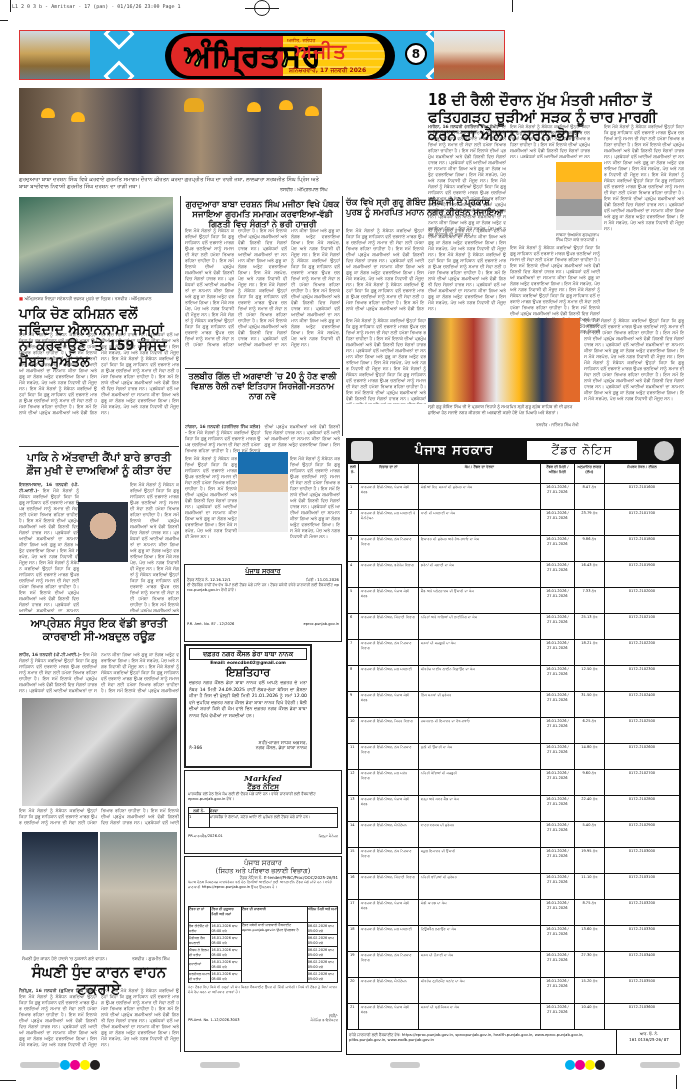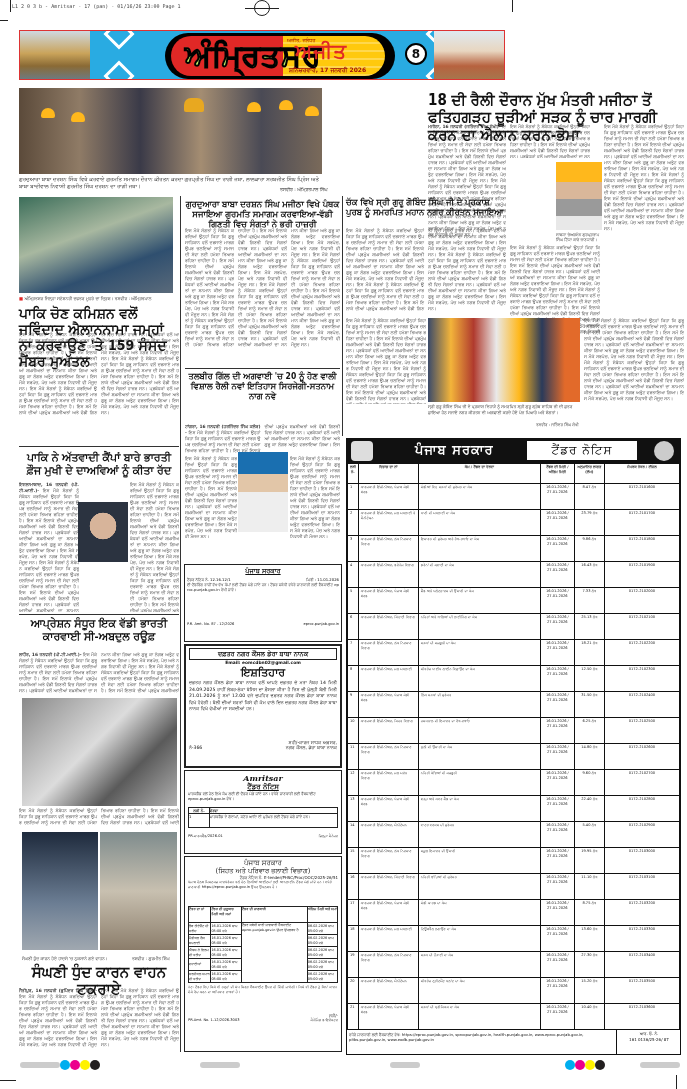--- a/index.html
+++ b/index.html
@@ -136,34 +136,34 @@
     <span>ਟੈਂਡਰ ਨੋਟਿਸ ਨੰ. 12.16.12/1</span>
     <span>ਮਿਤੀ : 11.01.2026</span>
   </div>
   <div class="body-text" style="font-size:3.8px;line-height:5px;height:40px;color:#222">ਈ-ਟੈਂਡਰਿੰਗ ਰਾਹੀਂ ਵੱਖ-ਵੱਖ ਕੰਮਾਂ ਲਈ ਟੈਂਡਰ ਮੰਗੇ ਜਾਂਦੇ ਹਨ। ਟੈਂਡਰ ਸਬੰਧੀ ਵਧੇਰੇ ਜਾਣਕਾਰੀ ਲਈ ਵੈੱਬਸਾਈਟ eproc.punjab.gov.in ਵੇਖੀ ਜਾਵੇ।</div>
   <div style="display:flex;justify-content:space-between;font-size:3.6px">
     <span>P.R. Amt. No. 87 - 12/2026</span>
     <span>eproc.punjab.gov.in</span>
   </div>
 </div>
 
-<div class="abs box" style="left:184px;top:644px;width:158px;height:124px;padding:2px 3px;border-width:2px">
+<div class="abs box" style="left:184px;top:644px;width:128px;height:124px;padding:2px 3px;border-width:2px">
   <div style="text-align:center;font-size:6.5px;font-weight:bold;border:1px solid #222;padding:1px">ਦਫ਼ਤਰ ਨਗਰ ਕੌਂਸਲ ਡੇਰਾ ਬਾਬਾ ਨਾਨਕ</div>
   <div style="text-align:center;font-size:4.4px;font-weight:bold">Email: eomcdbn02@gmail.com</div>
   <div style="text-align:center;font-size:11px;font-weight:bold;margin:1px 0">ਇਸ਼ਤਿਹਾਰ</div>
   <div style="font-size:4.6px;line-height:6.6px;text-align:justify;height:60px;overflow:hidden">ਦਫ਼ਤਰ ਨਗਰ ਕੌਂਸਲ ਡੇਰਾ ਬਾਬਾ ਨਾਨਕ ਵਲੋਂ ਆਪਣੇ ਦਫ਼ਤਰ ਦੇ ਮਤਾ ਨੰਬਰ 14 ਮਿਤੀ 24.09.2025 ਰਾਹੀਂ ਲੇਬਰ-ਠੇਕਾ ਬੇਸਿਸ ਦਾ ਫ਼ੈਸਲਾ ਕੀਤਾ ਹੈ ਜਿਸ ਦੀ ਖੁੱਲ੍ਹੀ ਬੋਲੀ ਮਿਤੀ 21.01.2026 ਨੂੰ ਸਮਾਂ 12.00 ਵਜੇ ਦੁਪਹਿਰ ਦਫ਼ਤਰ ਨਗਰ ਕੌਂਸਲ ਡੇਰਾ ਬਾਬਾ ਨਾਨਕ ਵਿਖੇ ਹੋਵੇਗੀ। ਬੋਲੀ ਦੀਆਂ ਸ਼ਰਤਾਂ ਕਿਸੇ ਵੀ ਕੰਮ ਵਾਲੇ ਦਿਨ ਦਫ਼ਤਰ ਨਗਰ ਕੌਂਸਲ ਡੇਰਾ ਬਾਬਾ ਨਾਨਕ ਵਿਖੇ ਵੇਖੀਆਂ ਜਾ ਸਕਦੀਆਂ ਹਨ।</div>
   <div style="text-align:right;font-size:4.6px">ਸਹੀ/-ਕਾਰਜ ਸਾਧਕ ਅਫ਼ਸਰ,</div>
   <div style="display:flex;justify-content:space-between;font-size:4.6px">
     <span>ਨੰ-366</span>
     <span>ਨਗਰ ਕੌਂਸਲ, ਡੇਰਾ ਬਾਬਾ ਨਾਨਕ</span>
   </div>
 </div>
 
 <div class="abs box" style="left:184px;top:770px;width:158px;height:84px;padding:2px 3px">
-  <div style="text-align:center;font-size:8px;font-style:italic;font-family:'DejaVu Serif',serif;font-weight:bold">Amritsar</div>
+  <div style="text-align:center;font-size:8px;font-style:italic;font-family:'DejaVu Serif',serif;font-weight:bold">Markfed</div>
   <div style="text-align:center;font-size:7px;font-weight:bold;text-decoration:underline">ਟੈਂਡਰ ਨੋਟਿਸ</div>
   <div style="font-size:3.8px;line-height:5px;height:16px;overflow:hidden">ਮਾਰਕਫੈੱਡ ਵਲੋਂ ਹੇਠ ਲਿਖੇ ਕੰਮ ਲਈ ਈ-ਟੈਂਡਰ ਮੰਗੇ ਜਾਂਦੇ ਹਨ। ਵਧੇਰੇ ਜਾਣਕਾਰੀ ਲਈ ਵੈੱਬਸਾਈਟ eproc.punjab.gov.in ਵੇਖੋ।</div>
   <table style="width:100%;border-collapse:collapse;font-size:3.8px">
     <tbody>
         <tr>
           <th style="border:1px solid #222;width:14%">ਲੜੀ ਨੰ.</th>
           <th style="border:1px solid #222;text-align:left">ਵੇਰਵਾ</th>
         </tr>
     <tr>
           <td style="border:1px solid #222;height:14px;vertical-align:top">1</td>

